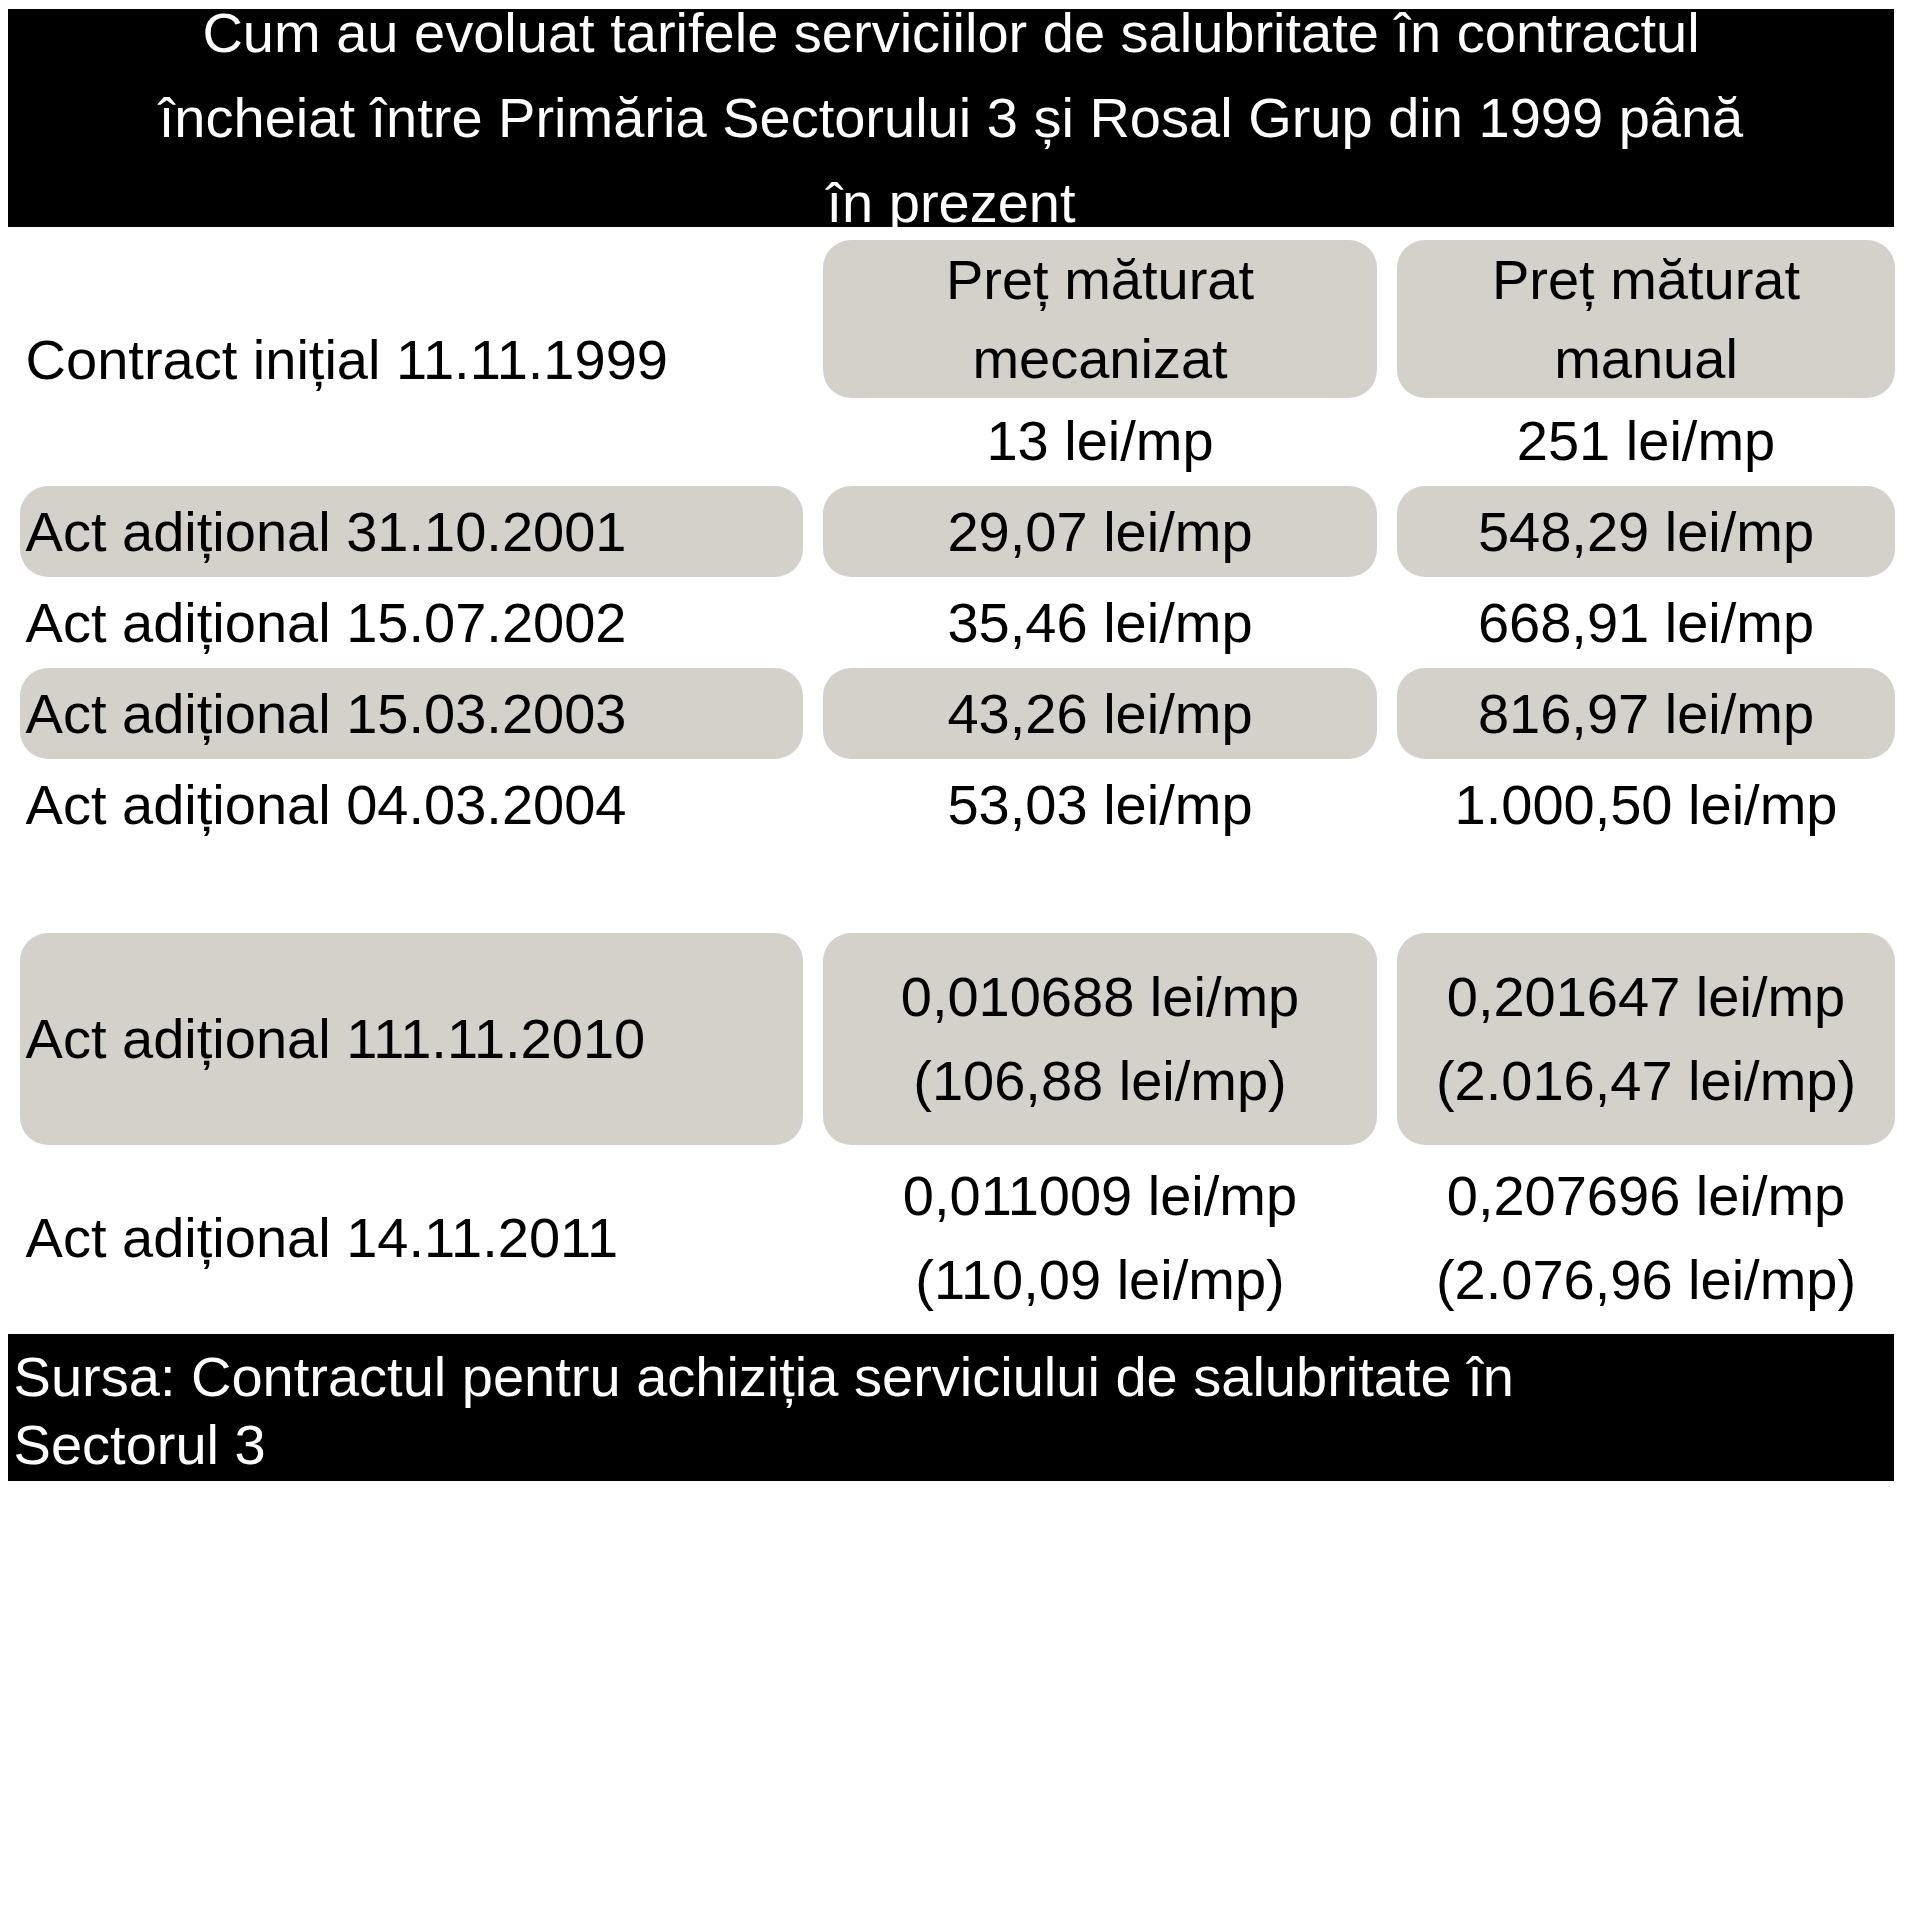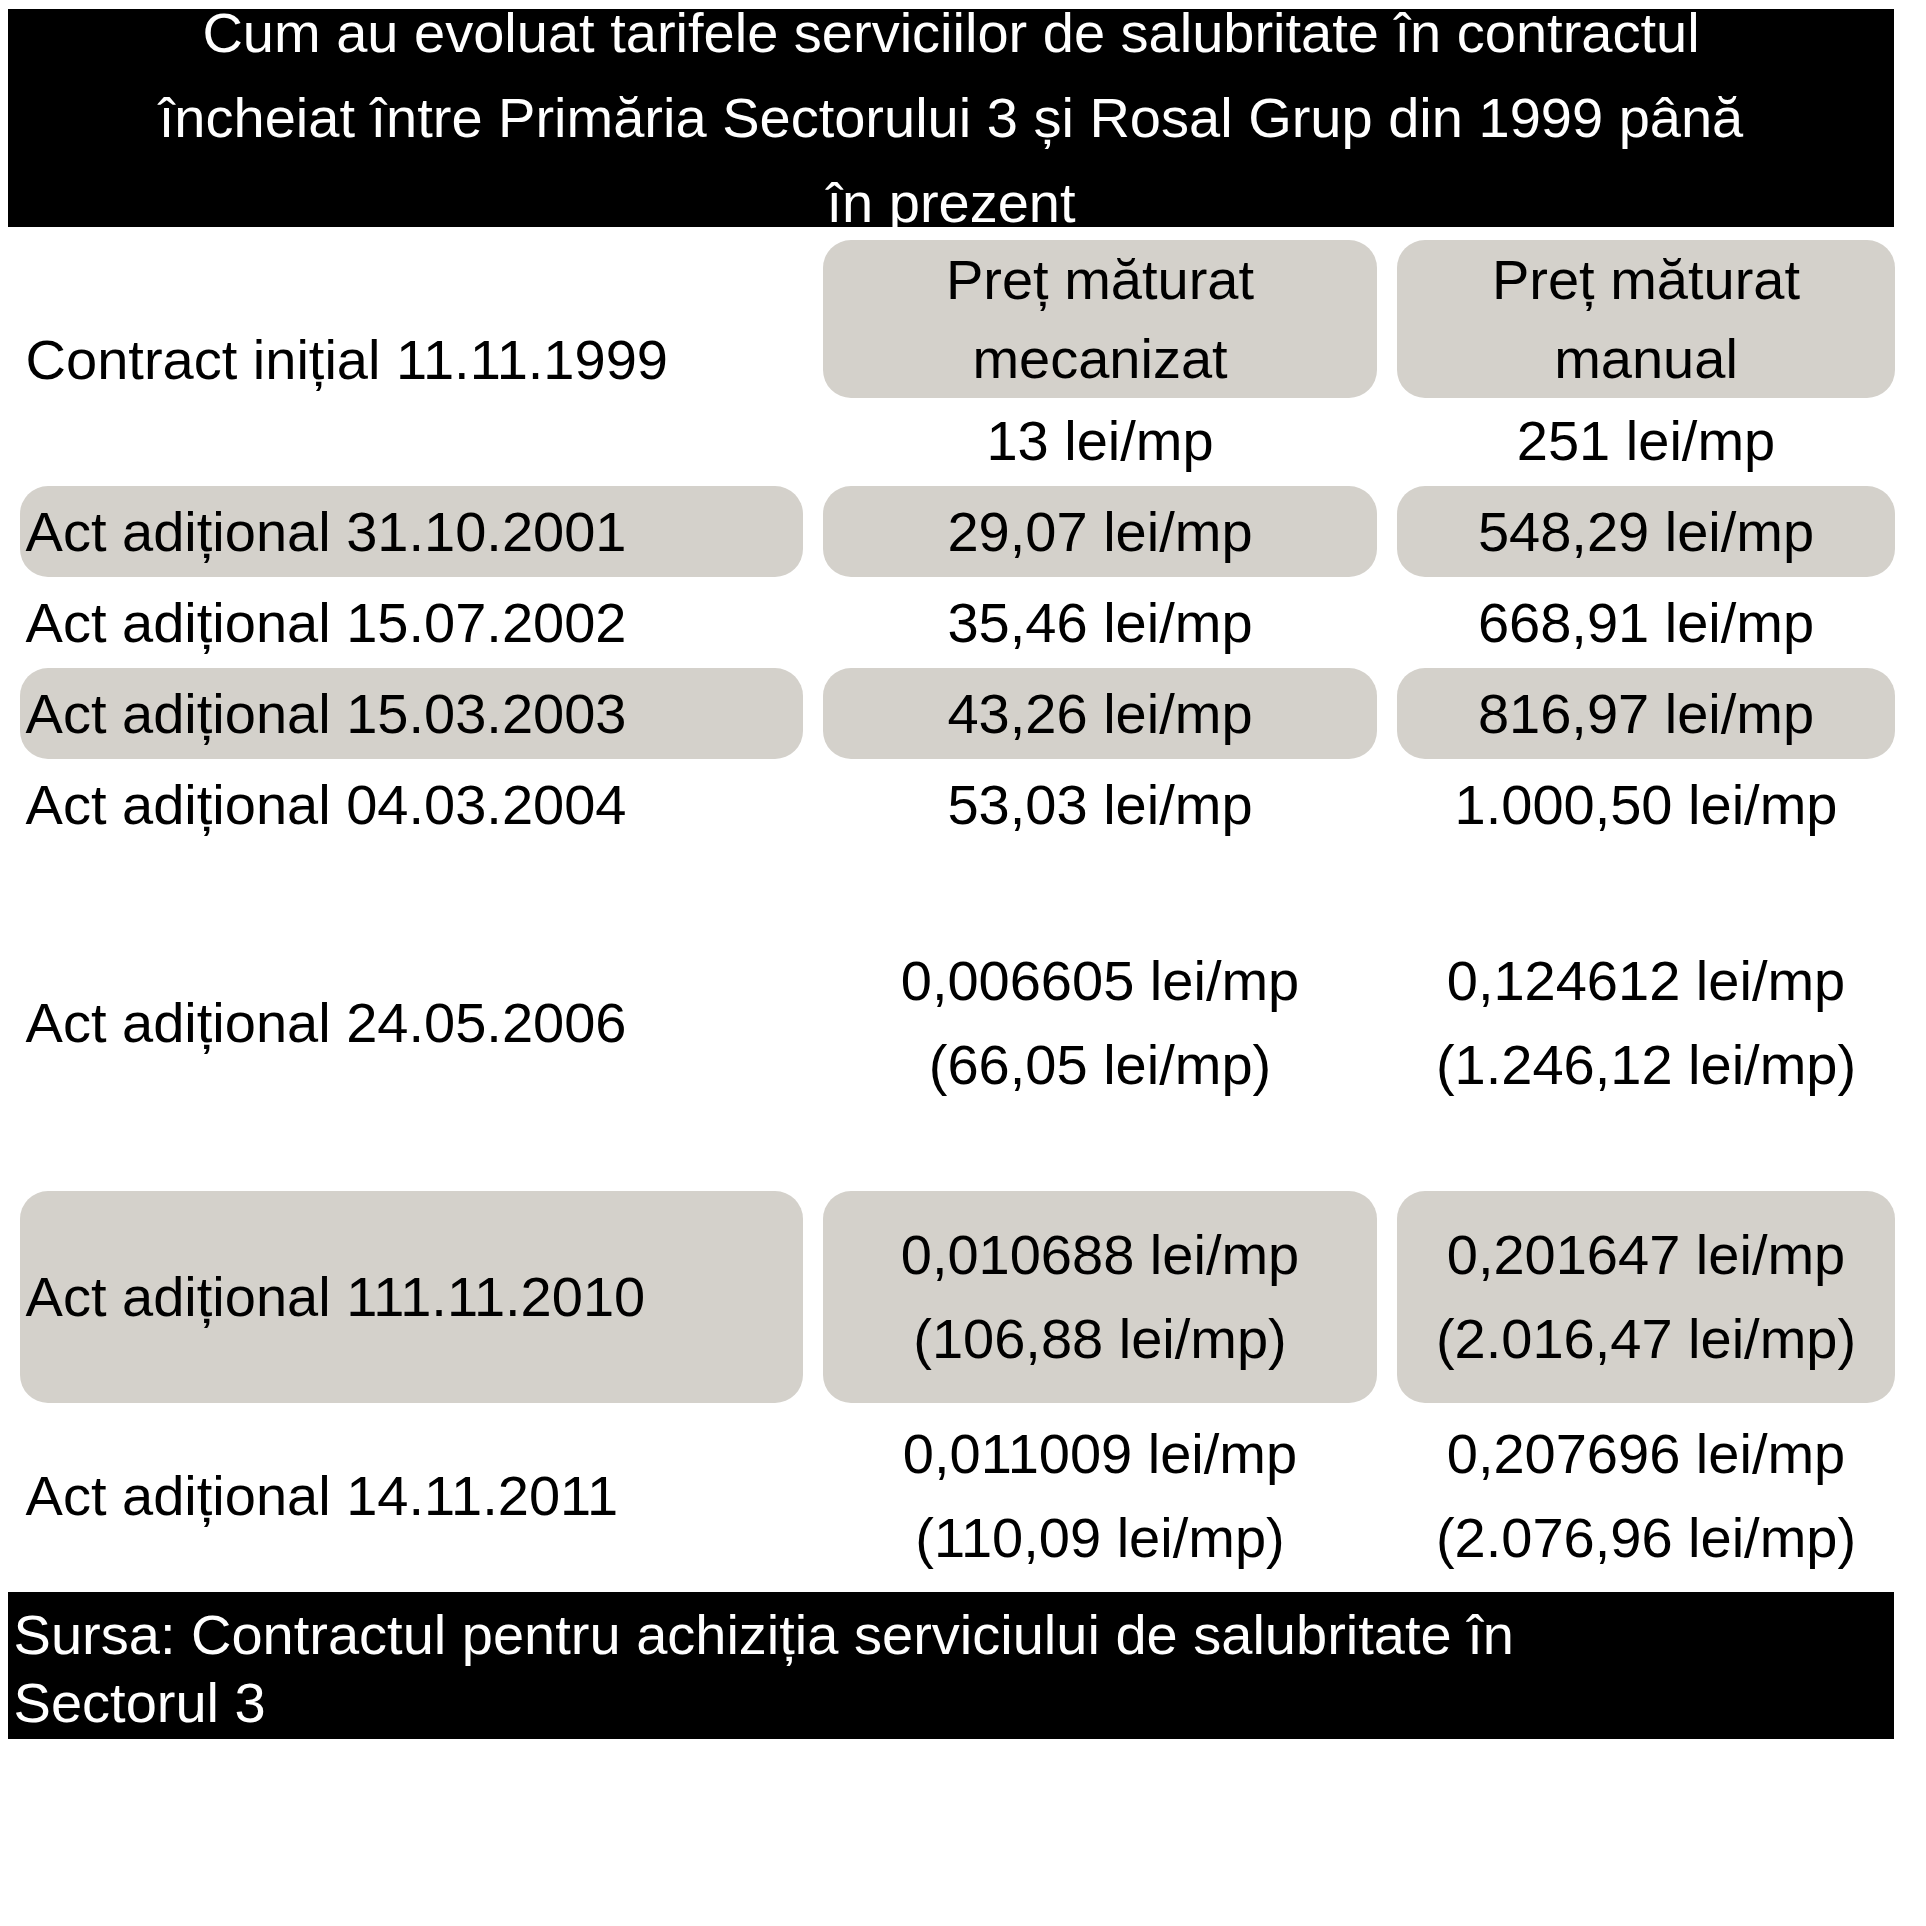--- a/index.html
+++ b/index.html
@@ -110,31 +110,20 @@
     <div class="cell val shade-cell">816,97 lei/mp</div>
   </div>
 
   <div class="grid data-row">
     <div class="cell label">Act adițional 04.03.2004</div>
     <div class="cell val">53,03 lei/mp</div>
     <div class="cell val">1.000,50 lei/mp</div>
   </div>
 
 
-  <div class="grid tall-row row-2006">
-    <div class="cell label">Act adițional 24.05.2006</div>
-    <div class="cell val">
-      <div>0,006605 lei/mp</div>
-      <div>(66,05 lei/mp)</div>
-    </div>
-    <div class="cell val">
-      <div>0,124612 lei/mp</div>
-      <div>(1.246,12 lei/mp)</div>
-    </div>
-  </div>
 
   <div class="grid tall-row row-2010">
     <div class="cell label shade-cell">Act adițional 111.11.2010</div>
     <div class="cell val shade-cell">
       <div>0,010688 lei/mp</div>
       <div>(106,88 lei/mp)</div>
     </div>
     <div class="cell val shade-cell">
       <div>0,201647 lei/mp</div>
       <div>(2.016,47 lei/mp)</div>

